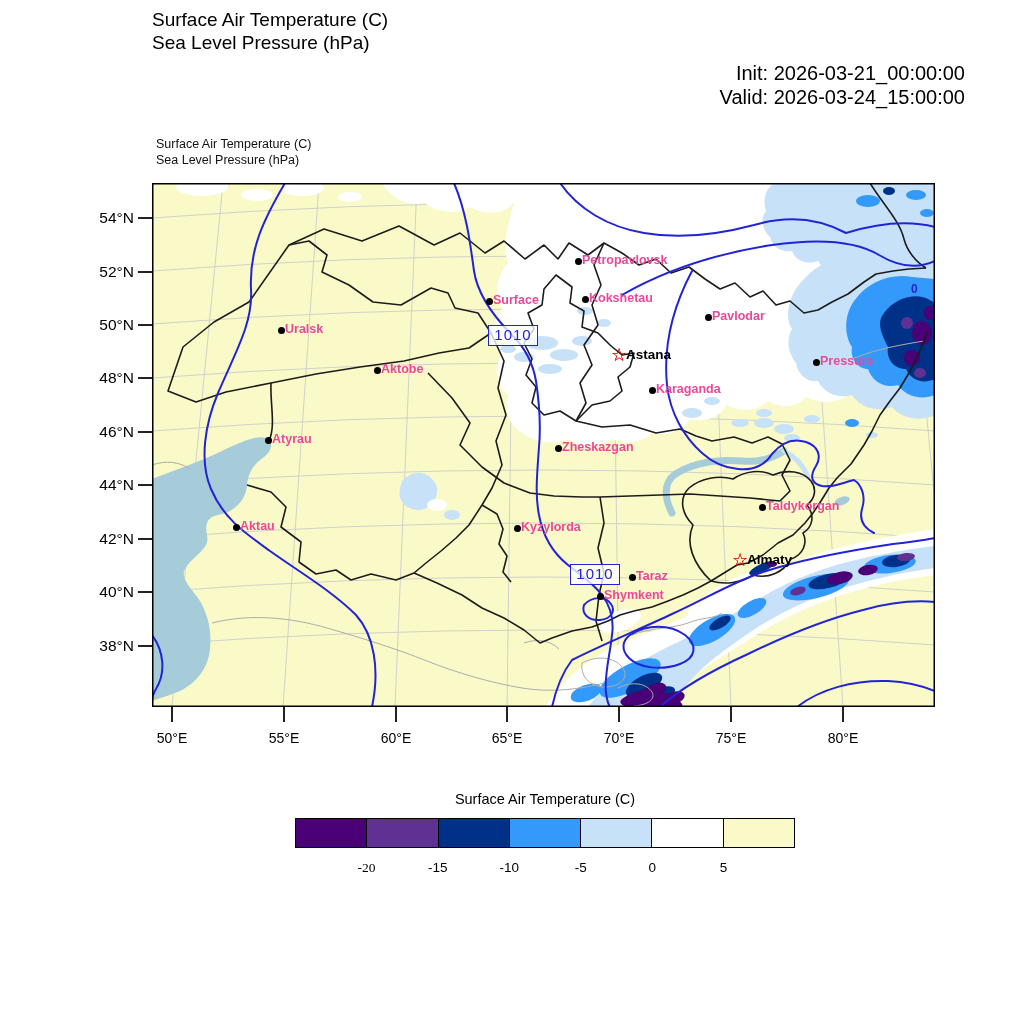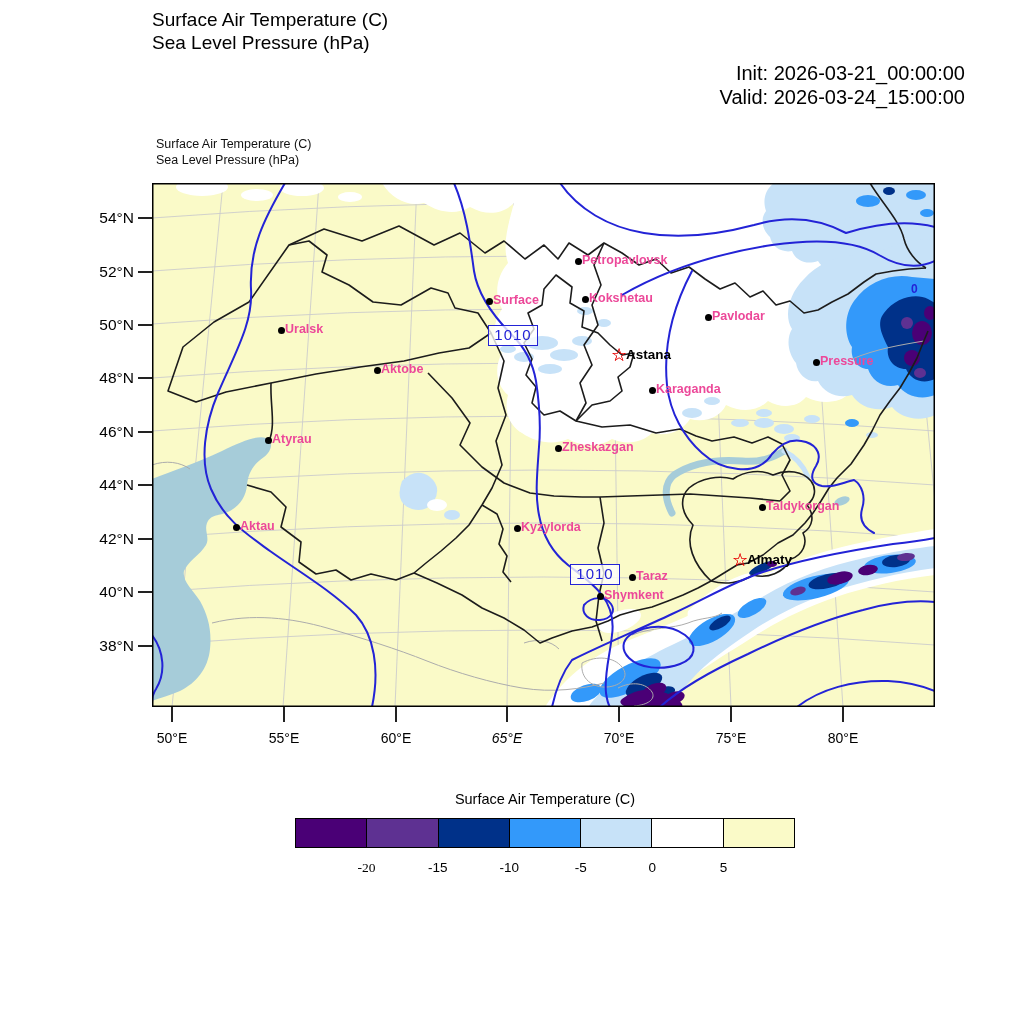--- a/index.html
+++ b/index.html
@@ -73,21 +73,21 @@
       <div class="lat-label" style="top: 637px;">38°N</div>
     </div>
   <div id="lon-axis">
       <div class="lon-tick" style="left: 171px;"></div>
       <div class="lon-label" style="left: 172px;">50°E</div>
       <div class="lon-tick" style="left: 283px;"></div>
       <div class="lon-label" style="left: 284px;">55°E</div>
       <div class="lon-tick" style="left: 395px;"></div>
       <div class="lon-label" style="left: 396px;">60°E</div>
       <div class="lon-tick" style="left: 506px;"></div>
-      <div class="lon-label" style="left: 507px; font-style: italic;">65°E</div>
+      <div class="lon-label" style="left: 507px;">65°E</div>
       <div class="lon-tick" style="left: 618px;"></div>
       <div class="lon-label" style="left: 619px;">70°E</div>
       <div class="lon-tick" style="left: 730px;"></div>
       <div class="lon-label" style="left: 731px;">75°E</div>
       <div class="lon-tick" style="left: 842px;"></div>
       <div class="lon-label" style="left: 843px;">80°E</div>
     </div>
 
   <div class="mapwrap">
     <svg width="783" height="524" viewBox="0 0 783 524">

